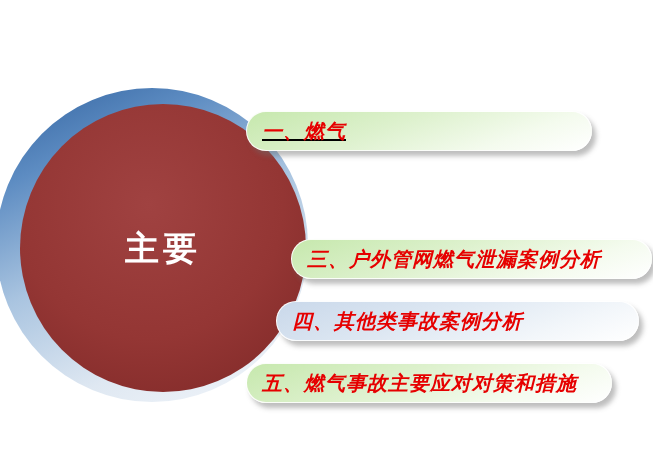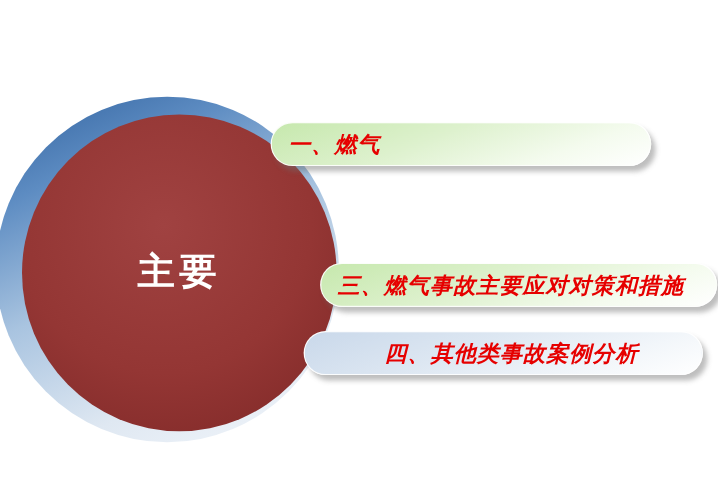--- a/index.html
+++ b/index.html
@@ -36,21 +36,21 @@
     background: radial-gradient(circle at 45% 35%, #a04241 0%, #943634 55%, #7e2ا726 100%);
     background: radial-gradient(circle at 45% 35%, #a04241 0%, #943634 55%, #7d2726 100%);
     display: flex;
     flex-direction: column;
     align-items: center;
     justify-content: center;
     z-index: 1;
   }
   .circle-line {
     color: #ffffff;
-    font-family: Liberation Serif, serif;
+    font-family: Liberation Sans, sans-serif;
     font-size: 34px;
     font-weight: bold;
     letter-spacing: 4px;
     line-height: 56px;
     text-align: center;
   }
   
   .pill {
     position: absolute;
     height: 40px;
@@ -71,44 +71,47 @@
   }
   .pill-label {
     color: #e60000;
     font-size: 20px;
     font-weight: bold;
     font-style: italic;
     font-family: "DejaVu Sans", "Liberation Sans", sans-serif;
     letter-spacing: 1px;
     white-space: nowrap;
   }
-  .pill-1 { left: 246px; top: 111px; width: 346px; }
+  .pill-1 { left: 246px; top: 111px; width: 346px; text-decoration: underline; }
   .pill-2 { left: 281px; top: 174px; width: 366px; }
   .pill-3 { left: 291px; top: 239px; width: 361px; }
-  .pill-4 { left: 276px; top: 301px; width: 363px; justify-content: center; }
+  .pill-4 { left: 276px; top: 301px; width: 363px; }
   .pill-5 { left: 246px; top: 363px; width: 366px; }
 </style>
 </head>
 <body>
 
 <div class="slide">
 
   <div class="ring"></div>
 
   <div class="circle">
     <div class="circle-line">主要</div>
   </div>
 
   <div class="pill pill-1 pill-green">
     <span class="pill-label">一、燃气</span>
   </div>
 
 
   <div class="pill pill-3 pill-green">
-    <span class="pill-label">三、燃气事故主要应对对策和措施</span>
+    <span class="pill-label">三、户外管网燃气泄漏案例分析</span>
   </div>
 
   <div class="pill pill-4 pill-blue">
     <span class="pill-label">四、其他类事故案例分析</span>
   </div>
 
+  <div class="pill pill-5 pill-green">
+    <span class="pill-label">五、燃气事故主要应对对策和措施</span>
+  </div>
 
 </div>
 
 </body></html>

